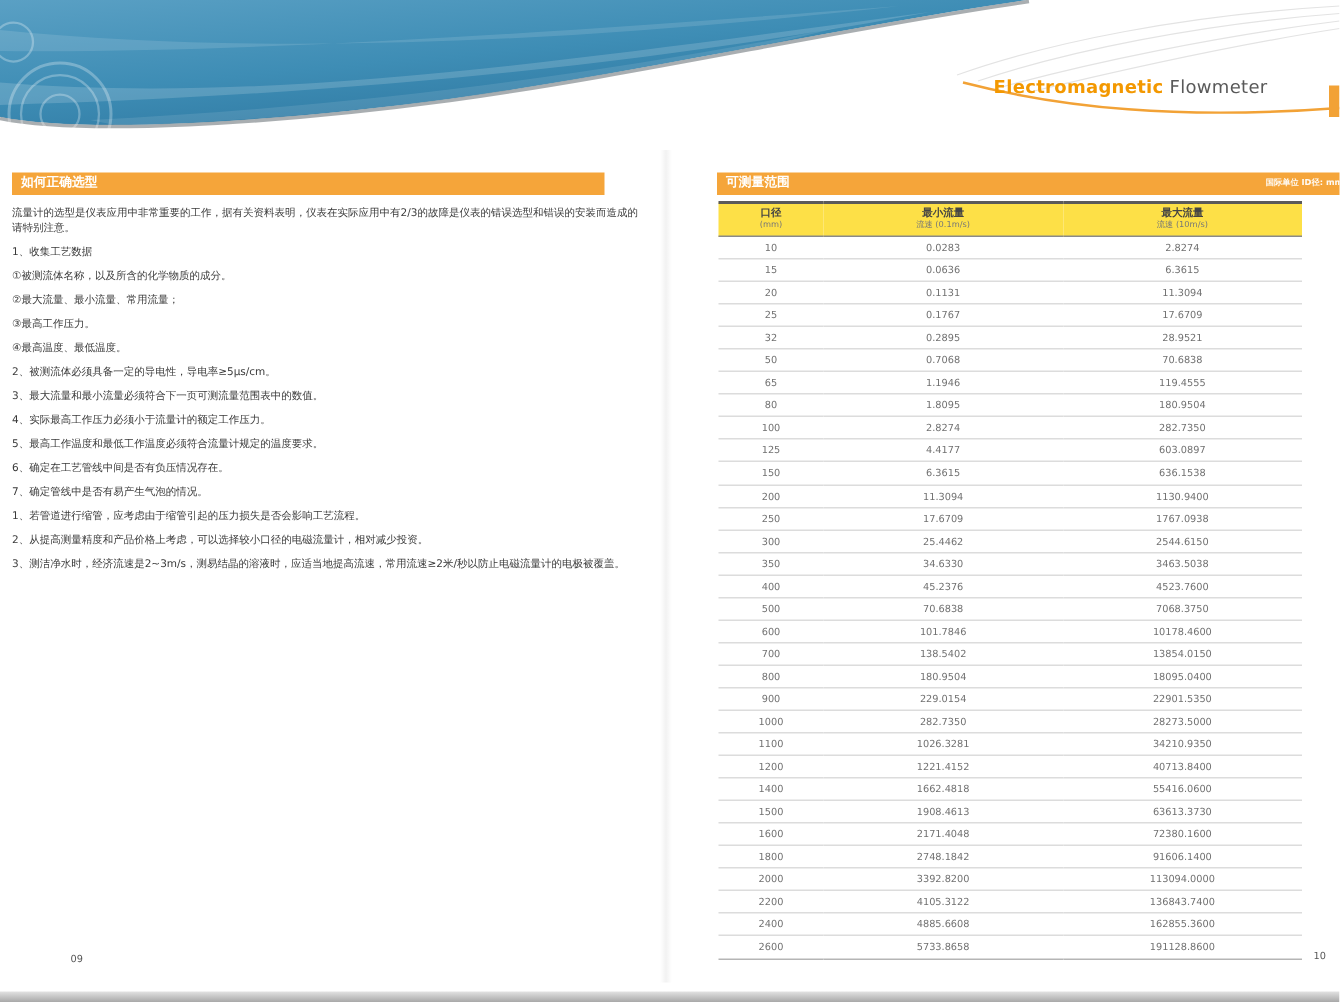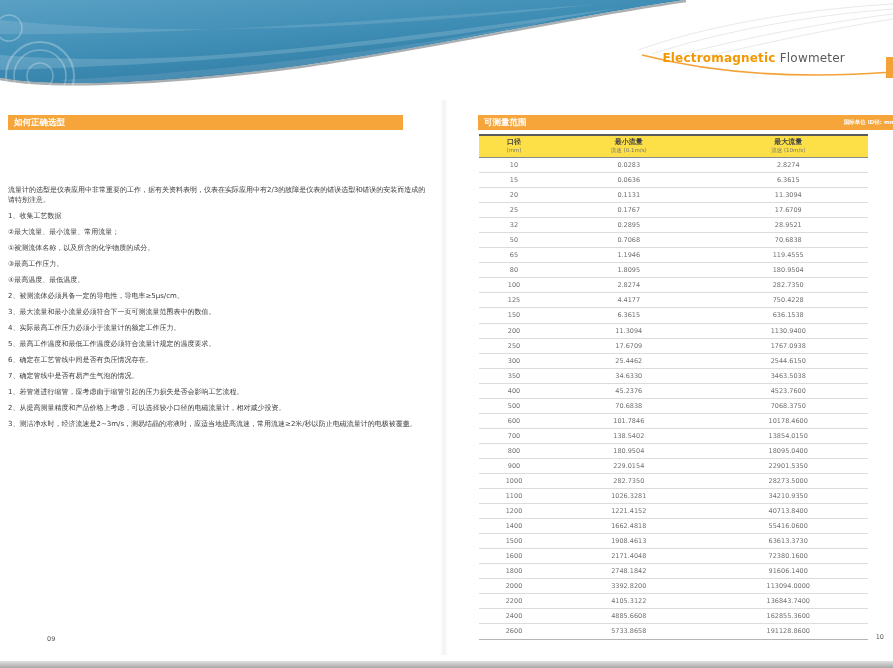--- a/index.html
+++ b/index.html
@@ -20,21 +20,21 @@
   
   .section-bar{
     position:absolute;top:115px;height:15px;background:#F5A53A;color:#ffffff;
     font-size:8.5px;font-weight:bold;line-height:15px;padding:0 6px;box-sizing:border-box;
     display:flex;justify-content:space-between;
   }
   .bar-left{left:8px;width:395px;}
   .bar-right{left:478px;width:458px;}
   .bar-note{font-size:5.5px;font-weight:bold;color:#ffffff;opacity:.95;}
   
-  .left-content{position:absolute;left:8px;top:138px;width:424px;color:#3a3a3a;margin-top:48px;}
+  .left-content{position:absolute;left:8px;top:138px;width:424px;color:#3a3a3a;}
   .left-content p{margin:0 0 6.5px 0;font-size:7px;line-height:9.5px;}
   
   .range-table{
     position:absolute;left:479px;top:134px;width:389px;border-collapse:collapse;
     table-layout:fixed;
   }
   .range-table col.c1{width:18%;}
   .range-table col.c2{width:41%;}
   .range-table col.c3{width:41%;}
   .range-table thead th{
@@ -104,22 +104,22 @@
   <span class="brand-em">Electromagnetic</span><span class="brand-rest"> Flowmeter</span>
 </div>
 <div class="edge-tab"></div>
 
 <div class="section-bar bar-left">
   <span>如何正确选型</span>
 </div>
 <div class="left-content" id="left-paras">
     <p>流量计的选型是仪表应用中非常重要的工作，据有关资料表明，仪表在实际应用中有2/3的故障是仪表的错误选型和错误的安装而造成的请特别注意。</p>
     <p>1、收集工艺数据</p>
+    <p>①被测流体名称，以及所含的化学物质的成分。</p>
     <p>②最大流量、最小流量、常用流量；</p>
-    <p>①被测流体名称，以及所含的化学物质的成分。</p>
     <p>③最高工作压力。</p>
     <p>④最高温度、最低温度。</p>
     <p>2、被测流体必须具备一定的导电性，导电率≥5μs/cm。</p>
     <p>3、最大流量和最小流量必须符合下一页可测流量范围表中的数值。</p>
     <p>4、实际最高工作压力必须小于流量计的额定工作压力。</p>
     <p>5、最高工作温度和最低工作温度必须符合流量计规定的温度要求。</p>
     <p>6、确定在工艺管线中间是否有负压情况存在。</p>
     <p>7、确定管线中是否有易产生气泡的情况。</p>
     <p>1、若管道进行缩管，应考虑由于缩管引起的压力损失是否会影响工艺流程。</p>
     <p>2、从提高测量精度和产品价格上考虑，可以选择较小口径的电磁流量计，相对减少投资。</p>
@@ -196,21 +196,21 @@
         <td>180.9504</td>
       </tr>
       <tr>
         <td>100</td>
         <td>2.8274</td>
         <td>282.7350</td>
       </tr>
       <tr>
         <td>125</td>
         <td>4.4177</td>
-        <td>750.4228</td>
+        <td>603.0897</td>
       </tr>
       <tr>
         <td>150</td>
         <td>6.3615</td>
         <td>636.1538</td>
       </tr>
       <tr>
         <td>200</td>
         <td>11.3094</td>
         <td>1130.9400</td>

